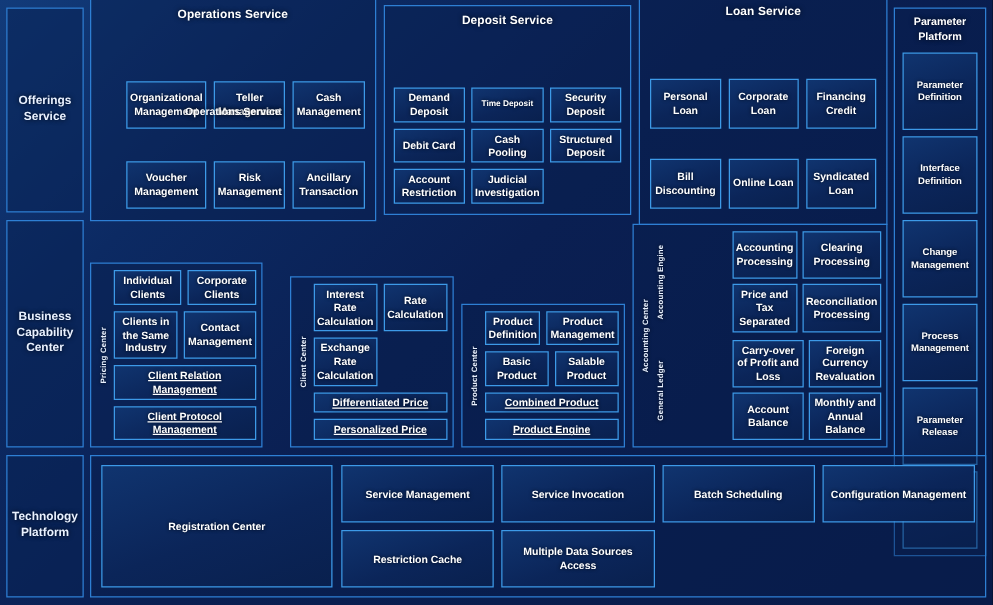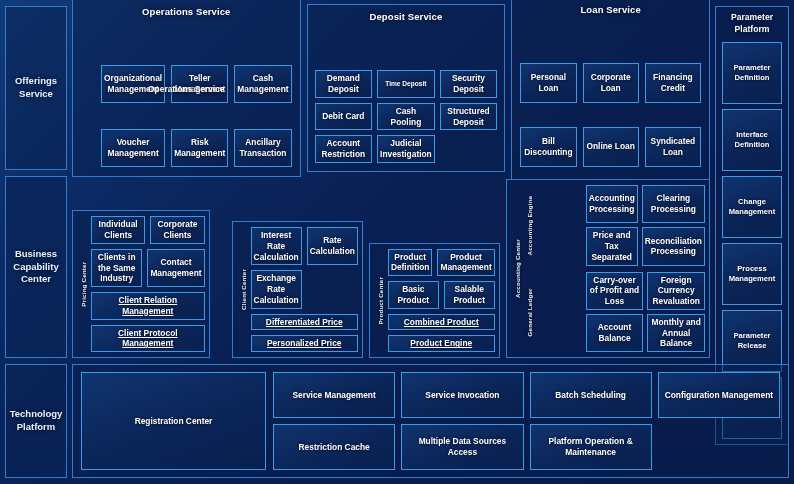--- a/index.html
+++ b/index.html
@@ -329,18 +329,17 @@
 
     <div class="tech-panel">
       <div class="box reg-box">Registration Center</div>
       <div class="tech-grid">
         <div class="box">Service Management</div>
         <div class="box">Service Invocation</div>
         <div class="box">Batch Scheduling</div>
         <div class="box">Configuration Management</div>
         <div class="box">Restriction Cache</div>
         <div class="box">Multiple Data Sources Access</div>
-        <div class="box">Platform Operation &amp; Maintenance</div>
       </div>
     </div>
   </div>
 
 </div>
 
 </body></html>

